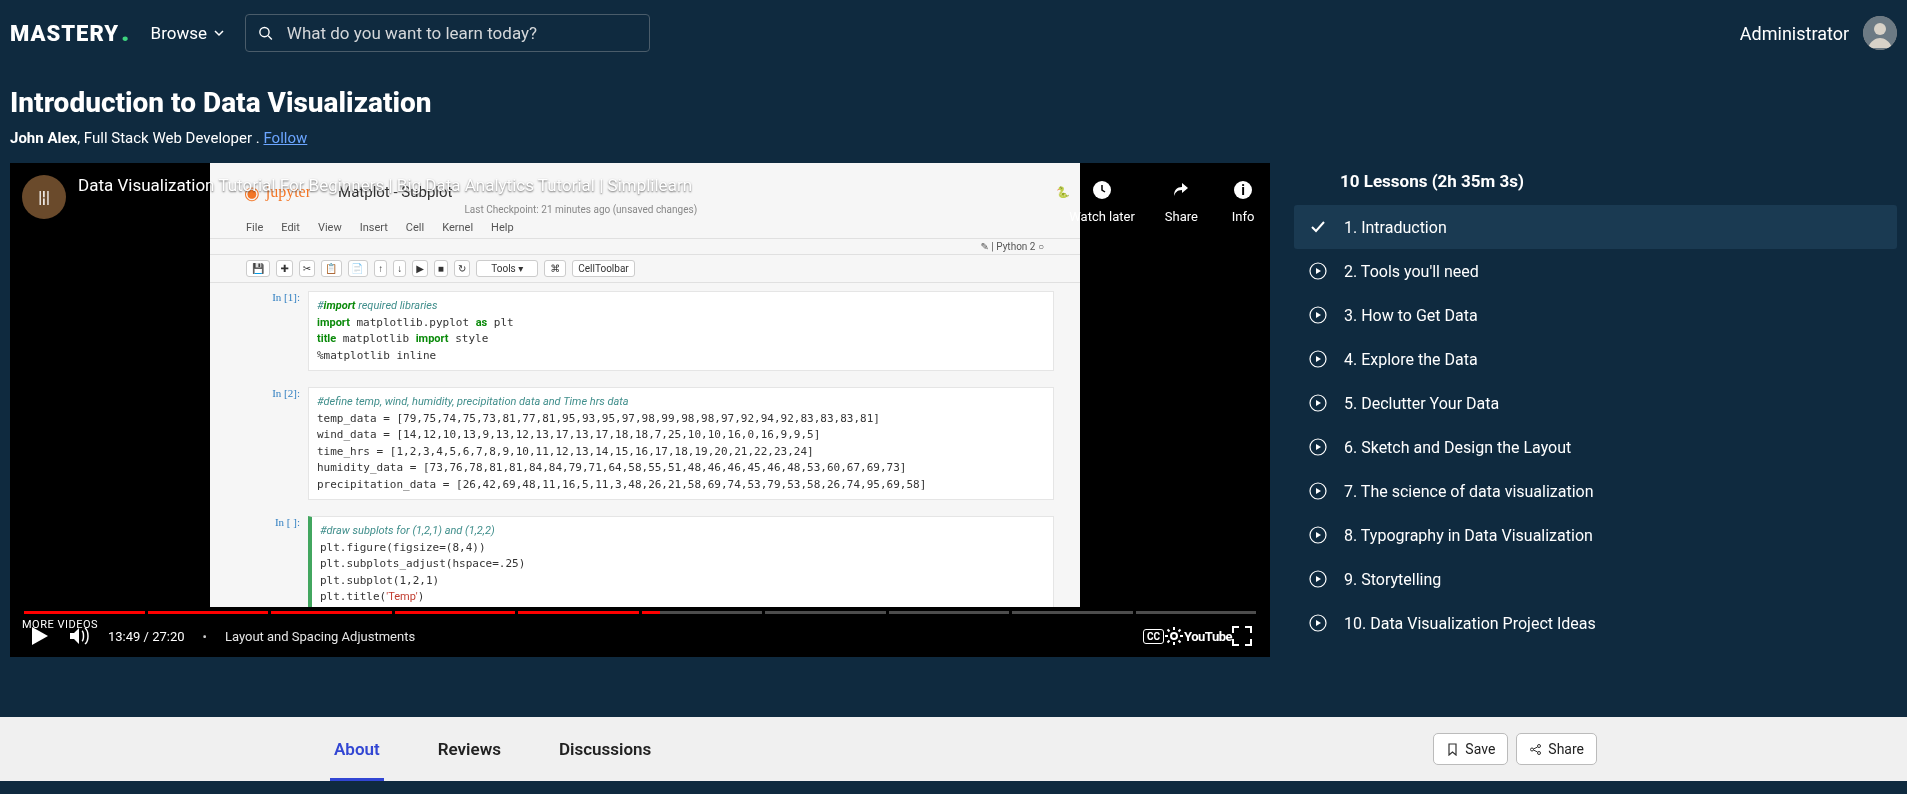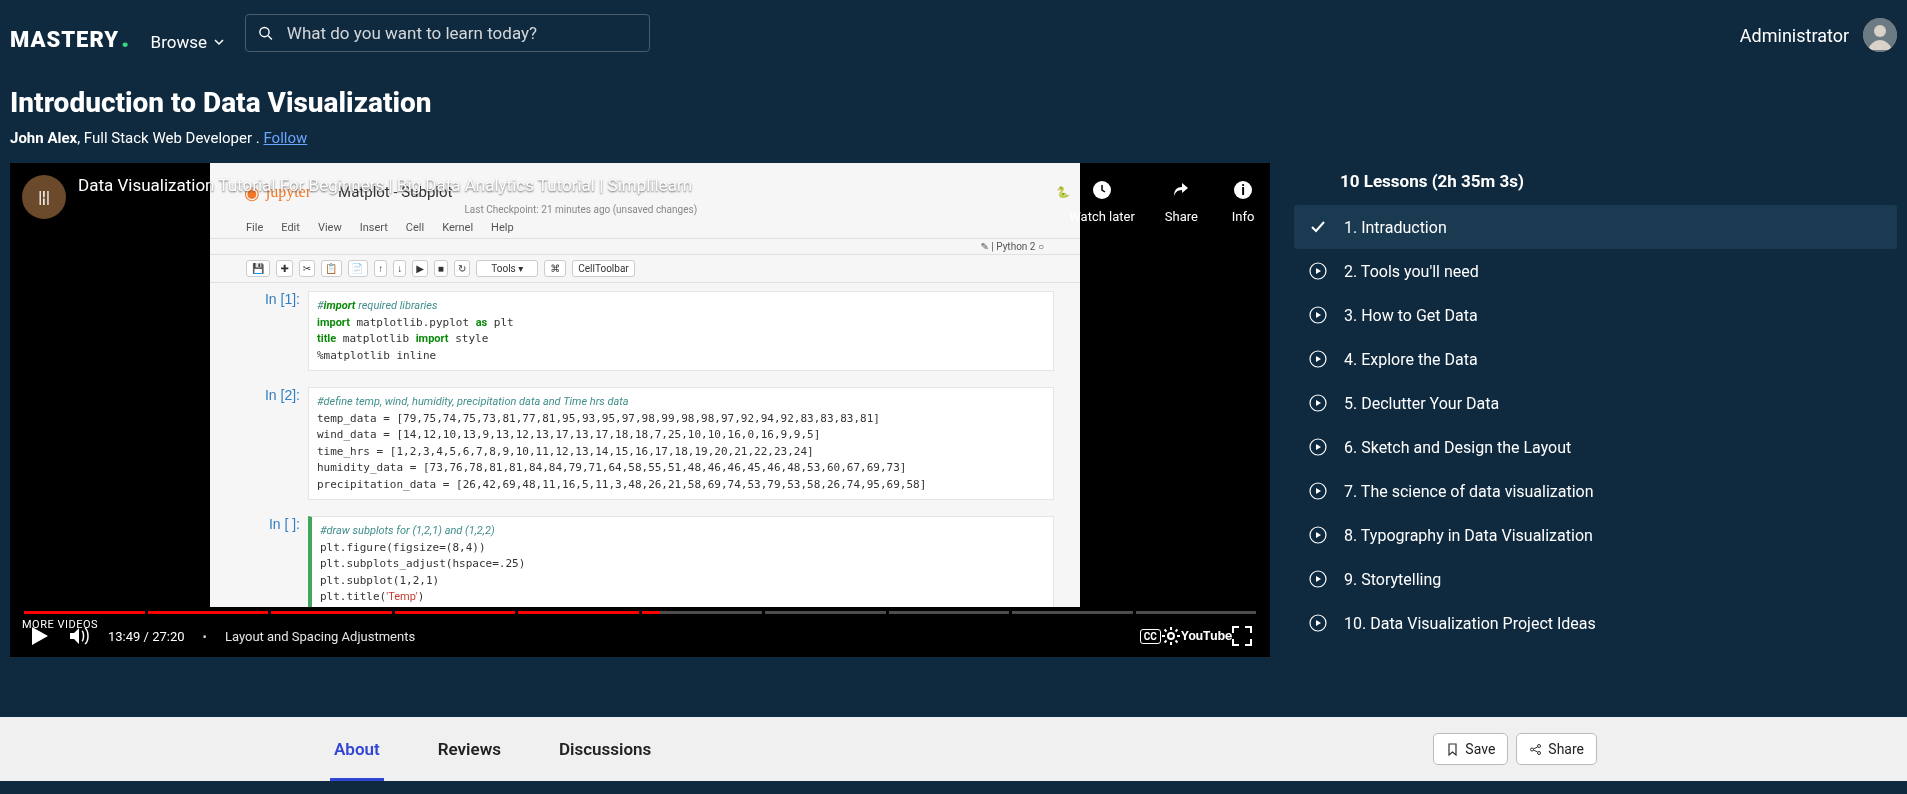--- a/index.html
+++ b/index.html
@@ -1,17 +1,17 @@
 <!DOCTYPE html>
 <html><head>
 <meta charset="utf-8">
 <style>
 * { margin:0; padding:0; box-sizing:border-box; font-family:-apple-system,BlinkMacSystemFont,"Segoe UI",Roboto,sans-serif; }
 body { background:#0f2a3f; color:#fff; width:1907px; }
-.header { display:flex; align-items:flex-end; padding:14px 10px; gap:20px; }
+.header { display:flex; align-items:center; padding:14px 10px; gap:20px; }
 .logo { font-weight:900; font-size:22px; letter-spacing:1px; display:flex; align-items:baseline; }
 .logo-dot { color:#3dd47e; font-size:28px; line-height:0; margin-left:2px; }
 .browse { display:flex; align-items:center; gap:6px; font-size:17px; cursor:pointer; }
 .search-box { display:flex; align-items:center; border:1px solid #4a5c6a; border-radius:4px; padding:8px 12px; width:405px; gap:14px; }
 .search-input { background:transparent; border:none; color:#fff; font-size:17px; width:100%; outline:none; }
 .search-input::placeholder { color:#d4d7da; }
 .header-right { margin-left:auto; display:flex; align-items:center; gap:14px; }
 .admin-label { font-size:18px; }
 .avatar { width:34px; height:34px; border-radius:50%; background:#888; object-fit:cover; }
 
@@ -34,21 +34,21 @@
 .jupyter { position:absolute; left:200px; top:0; width:870px; height:444px; background:#f6f6f6; color:#333; font-size:12px; overflow:hidden; }
 .jup-header { padding:6px 10px 2px 34px; display:flex; align-items:center; gap:6px; }
 .jup-logo { color:#f37626; font-size:16px; font-weight:400; font-family:Georgia,serif; }
 .jup-name { font-size:15px; margin-left:21px; }
 .jup-check { color:#888; font-size:10px; margin-left:6px;margin-top:35px; }
 .jup-menu { display:flex; gap:18px; padding:4px 36px; font-size:11px; color:#555; border-bottom:1px solid #e0e0e0; }
 .jup-tb { display:flex; gap:6px; padding:5px 36px; align-items:center; border-bottom:1px solid #e0e0e0; }
 .jup-btn { border:1px solid #ccc; border-radius:3px; padding:2px 5px; font-size:10px; background:#fff; }
 .jup-btn.group { padding:2px 3px; }
 .cell { display:flex; padding:8px 26px; gap:8px; }
-.cell-in { color:#307fc1; font-family:Liberation Sans, sans-serif; font-size:14px; white-space:nowrap; width:64px; text-align:right; }
+.cell-in { color:#307fc1; font-family:Liberation Serif, serif; font-size:11px; white-space:nowrap; width:64px; text-align:right; }
 .cell-body { background:#fff; border:1px solid #e5e5e5; padding:6px 8px; font-family:monospace; font-size:11px; line-height:1.5; white-space:pre; overflow:hidden; flex:1; }
 .cell.active .cell-body { border-left:4px solid #42a65f; }
 .py-c { color:#418f8c; font-style:italic; }
 .py-k { color:#0a8a0a; font-weight:bold; }
 .py-s { color:#c13b2e; }
 
 .more-videos { position:absolute; left:12px; top:455px; font-size:11px; letter-spacing:.5px; color:#fff;text-align:center; }
 .progress-row { position:absolute; bottom:43px; left:14px; right:14px; display:flex; gap:3px; height:3px; }
 .seg { flex:1; background:rgba(255,255,255,.3); position:relative; }
 .seg .fill { position:absolute; inset:0; background:#ff0000; }
@@ -258,21 +258,21 @@
         <span style="opacity:.8;">•</span>
         <span style="opacity:.9;text-align:right;">Layout and Spacing Adjustments</span>
         <div class="ctl-right">
           <span class="ctl-icon" style="border:1.5px solid #fff;border-radius:3px;padding:1px 3px;font-size:10px;font-weight:bold;">CC</span>
           <span class="ctl-icon">
               <svg width="20" height="20" viewBox="0 0 20 20">
                 <circle cx="10" cy="10" r="3" fill="none" stroke="#fff" stroke-width="2"></circle>
                 <path d="M10 1v3M10 16v3M1 10h3M16 10h3M3.5 3.5l2 2M14.5 14.5l2 2M16.5 3.5l-2 2M5.5 14.5l-2 2" stroke="#fff" stroke-width="2"></path>
               </svg>
             </span>
-          <span class="ctl-icon" style="font-weight:700;letter-spacing:-.5px;font-family:Liberation Mono, monospace;">YouTube</span>
+          <span class="ctl-icon" style="font-weight:700;letter-spacing:-.5px;">YouTube</span>
           <span class="ctl-icon">
               <svg width="20" height="20" viewBox="0 0 20 20">
                 <path d="M1 7V1h6M19 7V1h-6M1 13v6h6M19 13v6h-6" stroke="#fff" stroke-width="2" fill="none"></path>
               </svg>
             </span>
         </div>
       </div>
     </div>
   </div>
 

